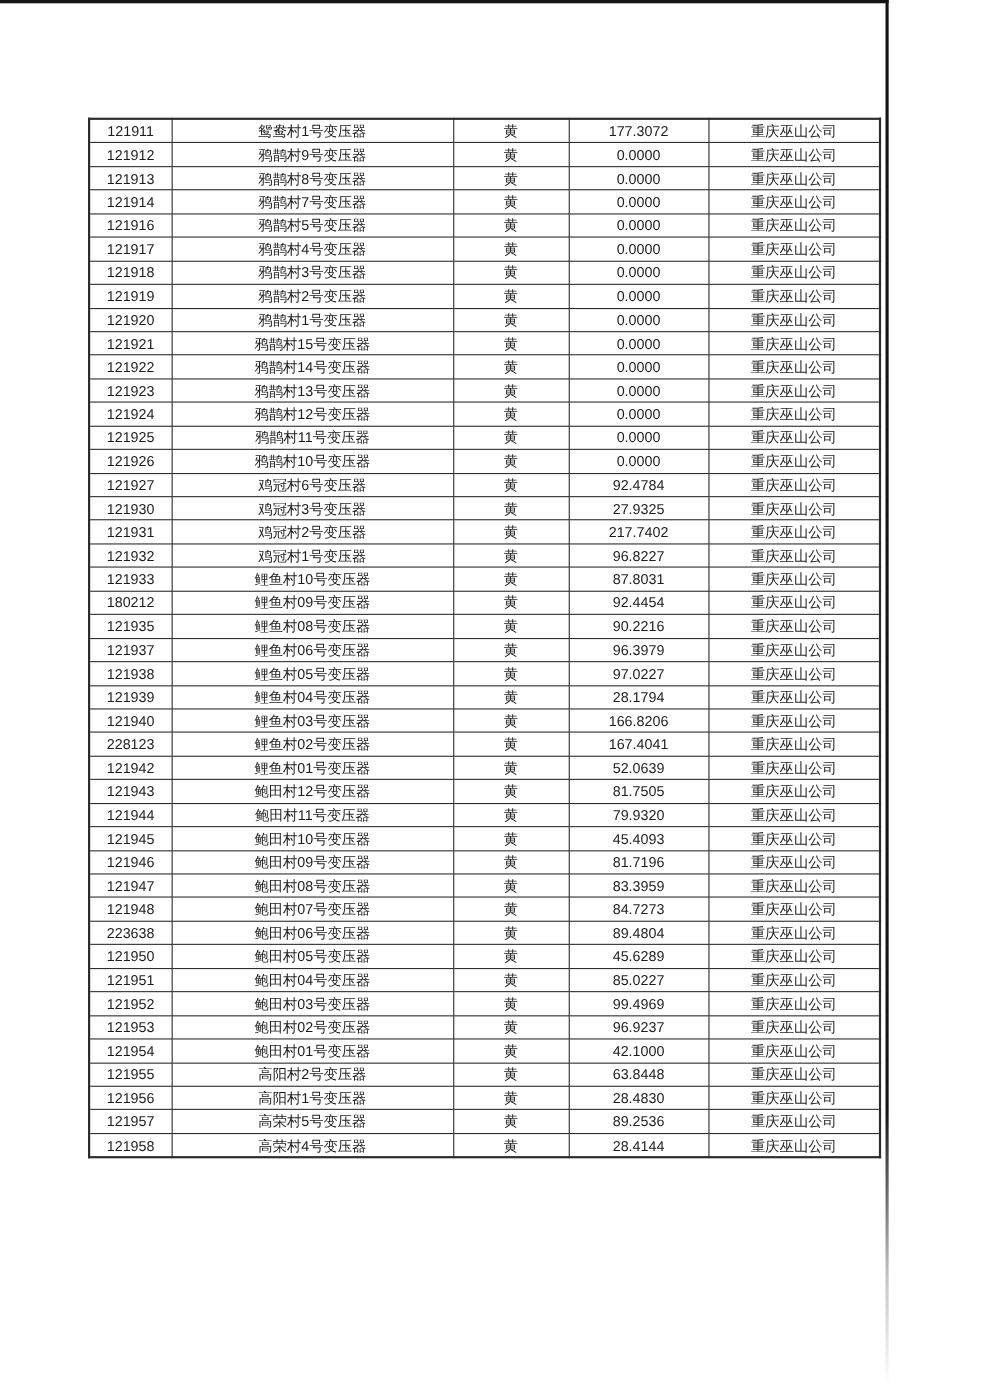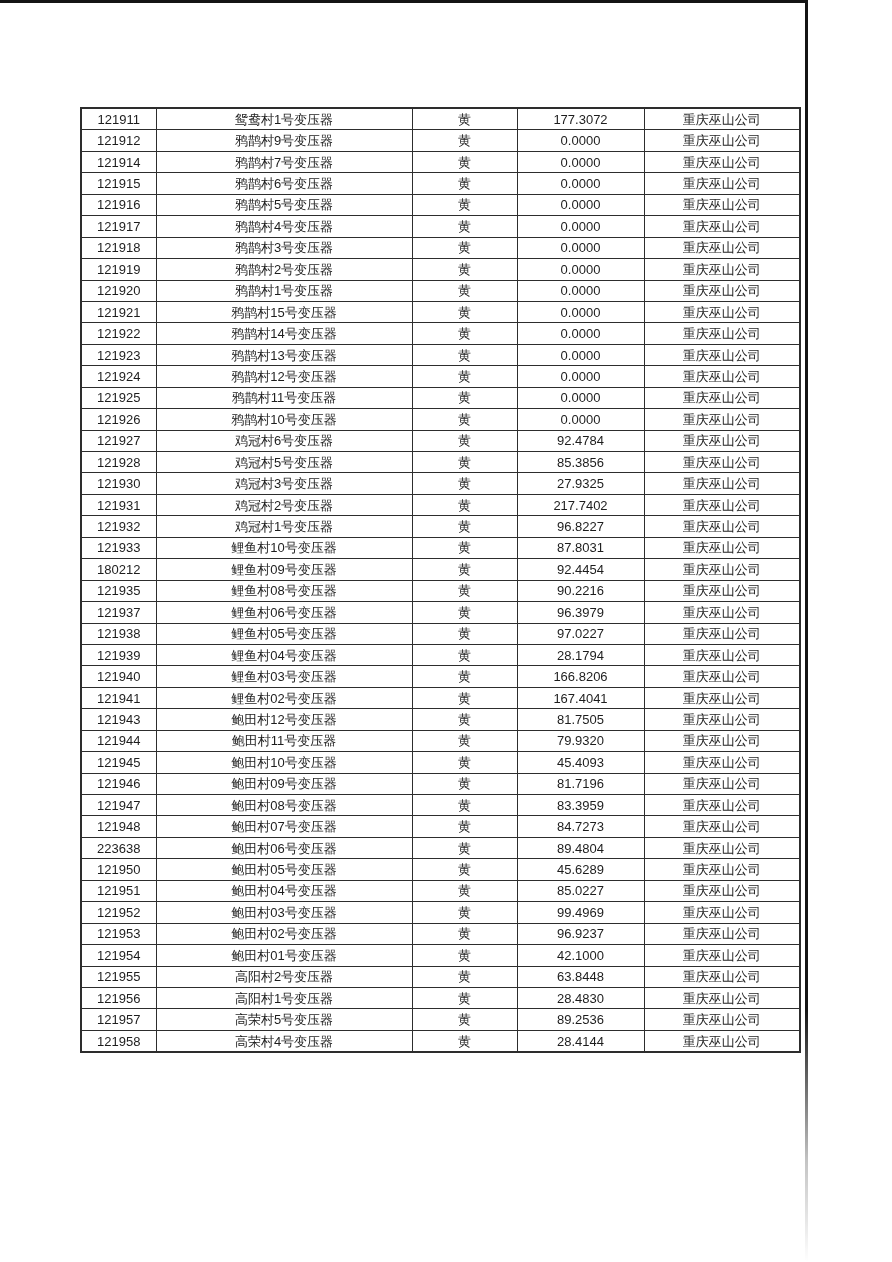--- a/index.html
+++ b/index.html
@@ -80,34 +80,34 @@
           <td>重庆巫山公司</td>
         </tr>
         <tr>
           <td>121912</td>
           <td>鸦鹊村9号变压器</td>
           <td>黄</td>
           <td>0.0000</td>
           <td>重庆巫山公司</td>
         </tr>
         <tr>
+          <td>121913</td>
+          <td>鸦鹊村8号变压器</td>
+          <td>黄</td>
+          <td>0.0000</td>
+          <td>重庆巫山公司</td>
+        </tr>
+        <tr>
           <td>121914</td>
           <td>鸦鹊村7号变压器</td>
           <td>黄</td>
           <td>0.0000</td>
           <td>重庆巫山公司</td>
         </tr>
         <tr>
-          <td>121915</td>
-          <td>鸦鹊村6号变压器</td>
-          <td>黄</td>
-          <td>0.0000</td>
-          <td>重庆巫山公司</td>
-        </tr>
-        <tr>
           <td>121916</td>
           <td>鸦鹊村5号变压器</td>
           <td>黄</td>
           <td>0.0000</td>
           <td>重庆巫山公司</td>
         </tr>
         <tr>
           <td>121917</td>
           <td>鸦鹊村4号变压器</td>
           <td>黄</td>
@@ -178,27 +178,20 @@
           <td>重庆巫山公司</td>
         </tr>
         <tr>
           <td>121927</td>
           <td>鸡冠村6号变压器</td>
           <td>黄</td>
           <td>92.4784</td>
           <td>重庆巫山公司</td>
         </tr>
         <tr>
-          <td>121928</td>
-          <td>鸡冠村5号变压器</td>
-          <td>黄</td>
-          <td>85.3856</td>
-          <td>重庆巫山公司</td>
-        </tr>
-        <tr>
           <td>121930</td>
           <td>鸡冠村3号变压器</td>
           <td>黄</td>
           <td>27.9325</td>
           <td>重庆巫山公司</td>
         </tr>
         <tr>
           <td>121931</td>
           <td>鸡冠村2号变压器</td>
           <td>黄</td>
@@ -255,24 +248,31 @@
           <td>重庆巫山公司</td>
         </tr>
         <tr>
           <td>121940</td>
           <td>鲤鱼村03号变压器</td>
           <td>黄</td>
           <td>166.8206</td>
           <td>重庆巫山公司</td>
         </tr>
         <tr>
-          <td>121941</td>
+          <td>228123</td>
           <td>鲤鱼村02号变压器</td>
           <td>黄</td>
           <td>167.4041</td>
+          <td>重庆巫山公司</td>
+        </tr>
+        <tr>
+          <td>121942</td>
+          <td>鲤鱼村01号变压器</td>
+          <td>黄</td>
+          <td>52.0639</td>
           <td>重庆巫山公司</td>
         </tr>
         <tr>
           <td>121943</td>
           <td>鲍田村12号变压器</td>
           <td>黄</td>
           <td>81.7505</td>
           <td>重庆巫山公司</td>
         </tr>
         <tr>

